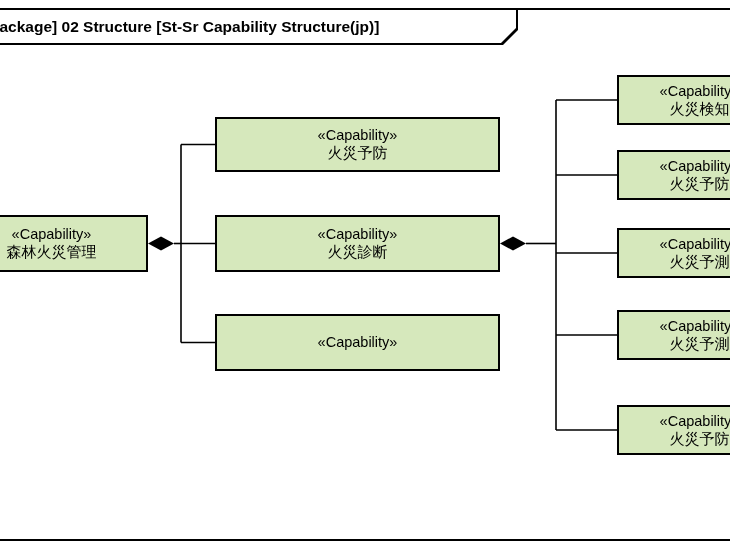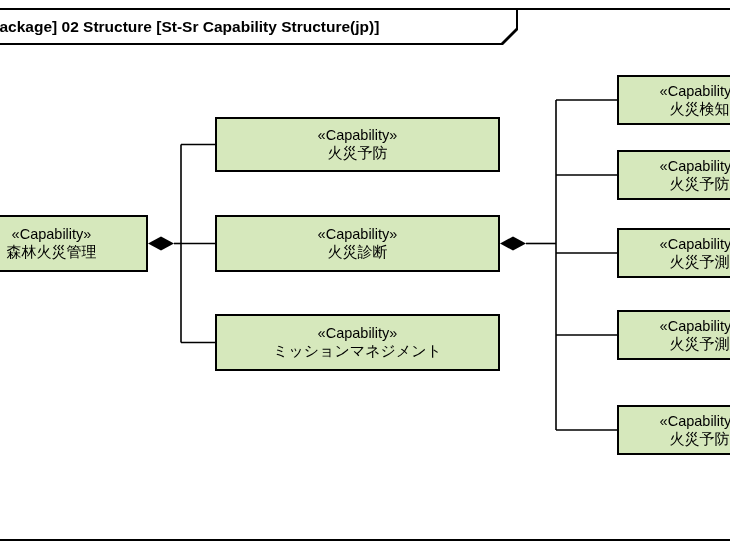--- a/index.html
+++ b/index.html
@@ -97,21 +97,20 @@
   <div class="node" style="left:215px;top:117px;width:285px;height:55px;">
     <div class="stereo">«Capability»</div>
     <div class="nname">火災予防</div>
   </div>
   <div class="node" style="left:215px;top:215px;width:285px;height:57px;">
     <div class="stereo">«Capability»</div>
     <div class="nname">火災診断</div>
   </div>
   <div class="node" style="left:215px;top:314px;width:285px;height:57px;">
     <div class="stereo">«Capability»</div>
-    <div class="nname">ミッションマネジメント</div>
   </div>
 
   <div class="node" style="left:617px;top:75px;width:165px;height:50px;">
     <div class="stereo">«Capability»</div>
     <div class="nname">火災検知</div>
   </div>
   <div class="node" style="left:617px;top:150px;width:165px;height:50px;">
     <div class="stereo">«Capability»</div>
     <div class="nname">火災予防</div>
   </div>

